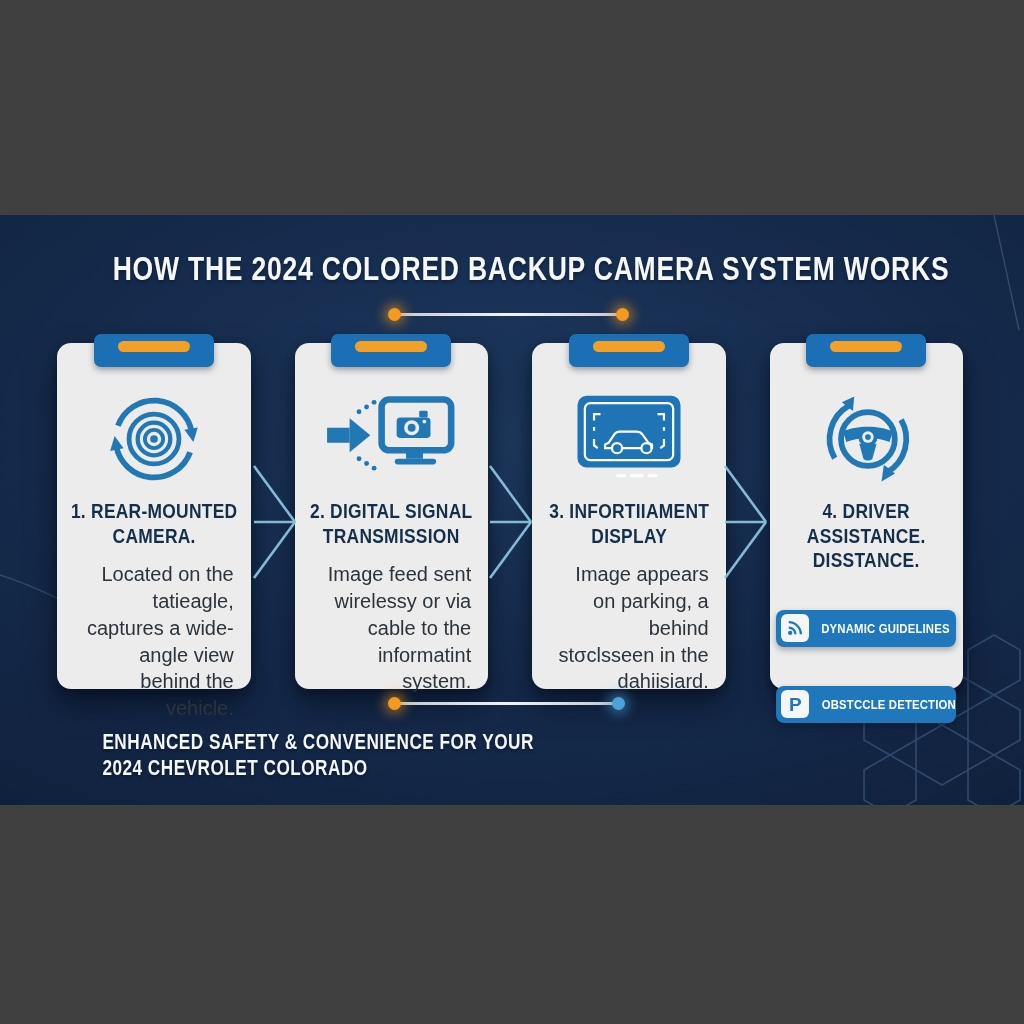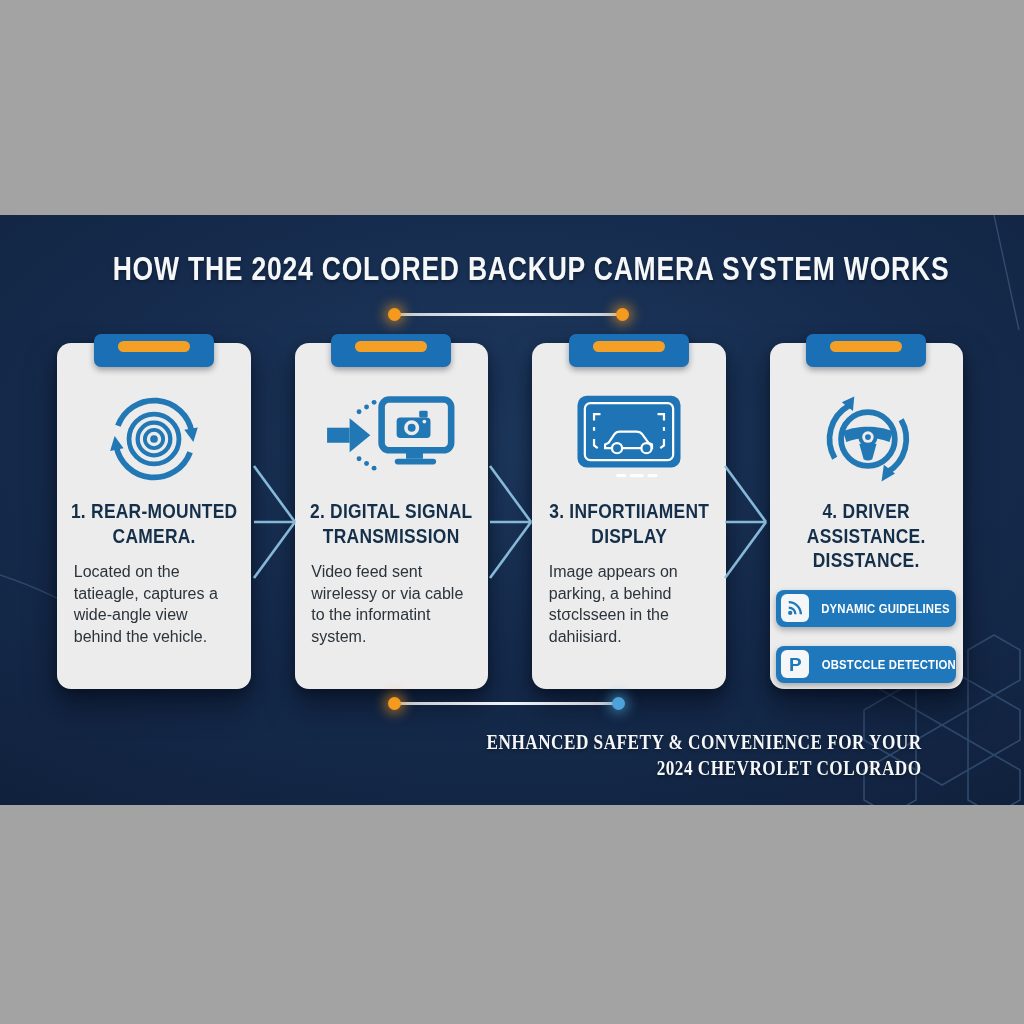--- a/index.html
+++ b/index.html
@@ -1,17 +1,17 @@
 <!DOCTYPE html>
 <html><head>
 <meta charset="utf-8">
 <style>
   html,body{margin:0;padding:0;}
   body{width:1024px;height:1024px;background:#fcfcfc;font-family:"Liberation Sans",sans-serif;overflow:hidden;}
-  .canvas{position:relative;width:1024px;height:1024px;background:#a3a3a3;overflow:hidden;}
+  .canvas{position:relative;width:1024px;height:1024px;background:#404040;overflow:hidden;}
 
   .band{position:absolute;left:0;top:215px;width:1024px;height:590px;
         background:radial-gradient(ellipse 900px 500px at 50% 38%, #1e3a60 0%, #162c4e 45%, #0f1f3a 100%);
         overflow:hidden;}
 
   .deco{position:absolute;pointer-events:none;}
   .hexes{right:-6px;bottom:-8px;}
   .diag-tr{right:0;top:0;}
   .curve-l{left:0;top:330px;}
 
@@ -32,34 +32,34 @@
   .card{position:relative;flex:1;background:#edecec;border-radius:14px;
         box-shadow:0 16px 30px rgba(4,10,22,.55),0 4px 10px rgba(4,10,22,.35);}
   .tab{position:absolute;top:-9px;left:50%;transform:translateX(-50%);width:120px;height:33px;
        background:#1b6fb4;border-radius:7px;z-index:2;box-shadow:0 3px 6px rgba(4,10,22,.35);}
   .tab-pill{width:72px;height:11px;background:#f4a026;border-radius:6px;margin:7px auto 0;}
 
   .icon-wrap{height:108px;margin-top:42px;display:flex;align-items:center;justify-content:center;}
   .card-title{margin-top:6px;position:relative;left:-9%;width:118%;text-align:center;
       color:#142f4a;font-size:20.5px;font-weight:700;line-height:1.2;letter-spacing:0.3px;
       transform:scaleX(0.85);transform-origin:50% 50%;}
-  .card-body{margin:13px auto 0;width:160px;text-align:left;color:#2b333b;font-size:16px;line-height:1.34;}
+  .card-body{margin:13px auto 0;width:160px;text-align:right;color:#2b333b;font-size:20px;line-height:1.34;}
 
   .badges{margin-top:17px;display:flex;flex-direction:column;align-items:center;gap:19px;}
   .badge{width:180px;height:37px;background:#1f78bb;border-radius:8px;display:flex;align-items:center;
-         padding:0 5px;box-sizing:border-box;box-shadow:0 3px 6px rgba(4,10,22,.3);}
+         padding:0 5px;box-sizing:border-box;box-shadow:0 3px 6px rgba(4,10,22,.3);margin-top:20px;}
   .badge-ico{width:28px;height:28px;background:#f4f6f8;border-radius:6px;display:flex;align-items:center;justify-content:center;flex:0 0 auto;}
   .badge-label{flex:1;text-align:center;color:#ffffff;font-size:13.5px;font-weight:700;letter-spacing:0.2px;
          transform:scaleX(0.84);transform-origin:50% 50%;white-space:nowrap;}
   .p-letter{color:#1f78bb;font-size:19px;font-weight:700;line-height:1;}
 
   .chevron{position:absolute;top:248px;}
 
-  .footer{position:absolute;top:514px;left:0;width:100%;text-align:right;color:#f5f7f9;
-          font-weight:700;font-size:21.5px;line-height:1.22;letter-spacing:0.6px;font-family:Liberation Serif, serif;}
+  .footer{position:absolute;top:514px;left:0;width:100%;text-align:left;color:#f5f7f9;
+          font-weight:700;font-size:21.5px;line-height:1.22;letter-spacing:0.6px;}
   .footer .ln{transform:scaleX(0.8);transform-origin:50% 50%;white-space:nowrap;text-shadow:0 2px 4px rgba(0,0,0,.35);}
 </style>
 </head>
 <body>
 
 <div class="canvas">
   <div class="band">
 
     <svg class="deco hexes" width="170" height="190" viewBox="0 0 170 190">
       <g fill="none" stroke="#3a5578" stroke-width="1.6" opacity="0.75">
@@ -132,21 +132,21 @@
               <rect x="100" y="20" width="9" height="7" rx="1.5"></rect>
               <rect x="86" y="62" width="18" height="9"></rect>
               <rect x="74" y="71" width="44" height="6" rx="3"></rect>
             </g>
             <circle cx="92" cy="38" r="8" fill="#edecec"></circle>
             <circle cx="92" cy="38" r="4.2" fill="#2277b5"></circle>
             <circle cx="105.5" cy="31.5" r="2" fill="#edecec"></circle>
           </svg>
         </div>
         <div class="card-title">2. DIGITAL SIGNAL TRANSMISSION</div>
-        <div class="card-body">Video feed sent wirelessy or via cable to the informatint system.</div>
+        <div class="card-body">Image feed sent wirelessy or via cable to the informatint system.</div>
       </div>
 
       <div class="card">
         <div class="tab">
             <div class="tab-pill"></div>
           </div>
         <div class="icon-wrap">
           <svg width="130" height="92" viewBox="0 0 140 100">
             <rect x="14" y="3" width="112" height="78" rx="10" fill="#1f74b6"></rect>
             <rect x="22" y="11" width="96" height="62" rx="6" fill="none" stroke="#ffffff" stroke-width="2.4"></rect>

